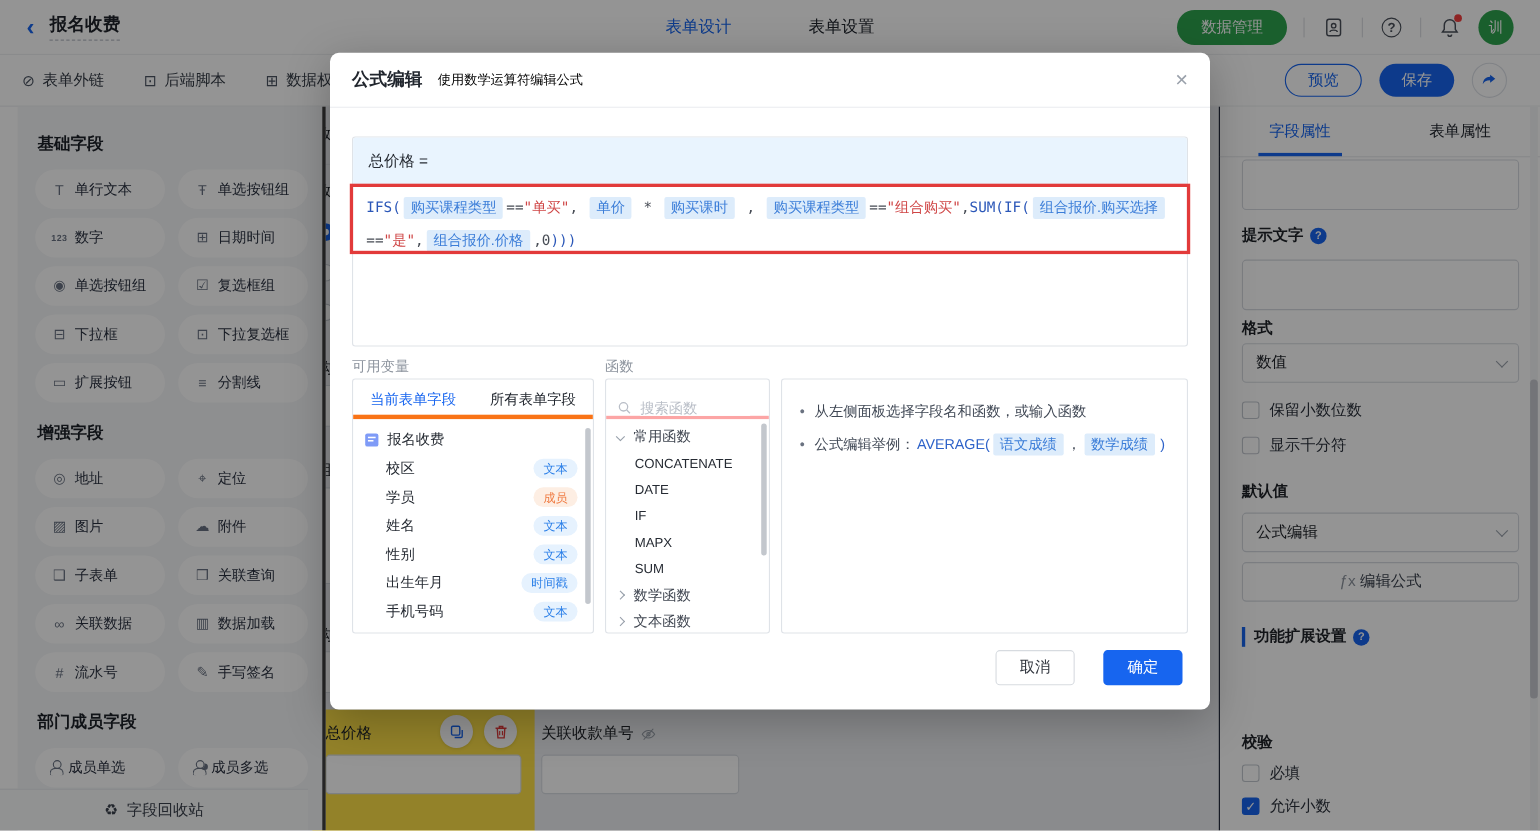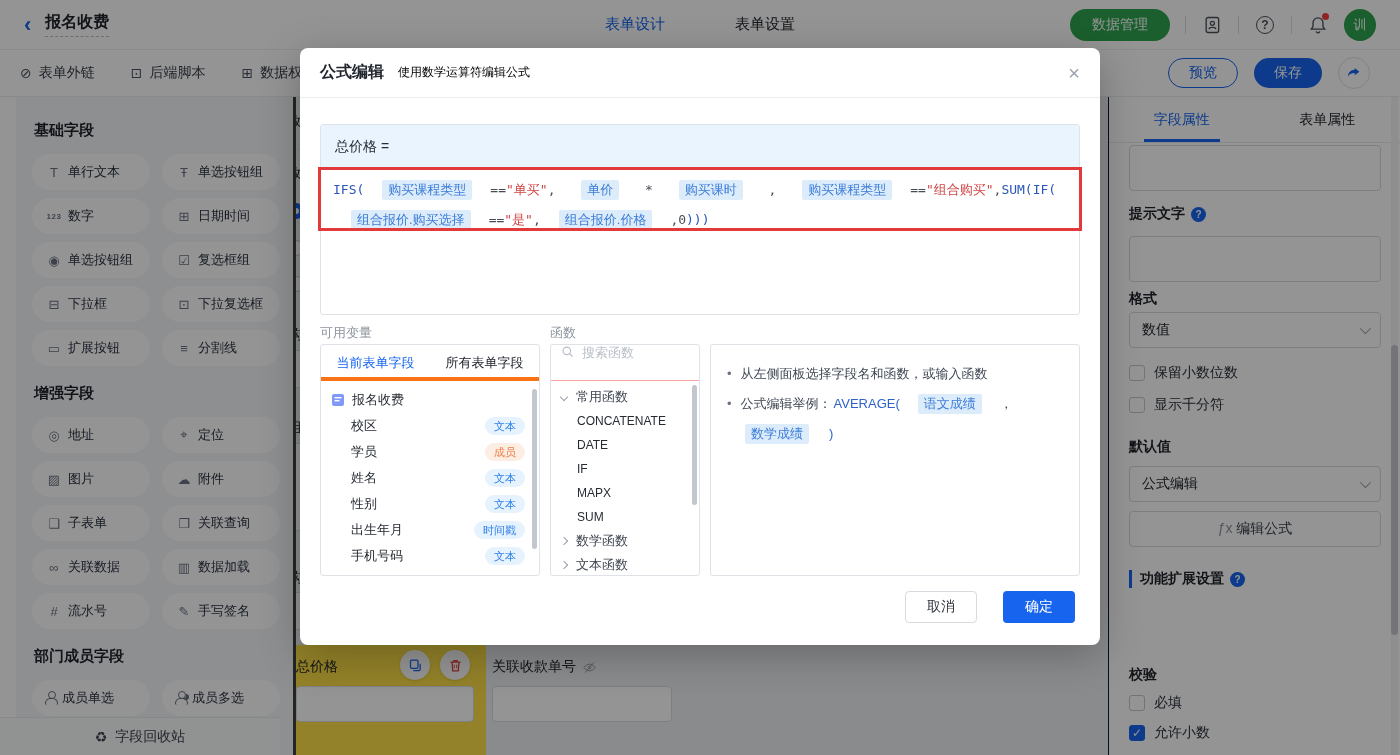--- a/index.html
+++ b/index.html
@@ -81,39 +81,39 @@
   .md-sub{font-size:12px;color:#000000;margin-left:14px}
   .md-close{margin-left:auto;font-size:20px;color:#9aa1ab;cursor:pointer;line-height:1}
 
   .fx-box{position:absolute;left:20px;top:76px;width:760px;height:191px;border:1px solid #dfe3e8;border-radius:3px}
   .fx-head{height:43px;background:#e9f4fe;display:flex;align-items:center;padding:0 14px;font-size:14px;color:#262b33;border-radius:3px 3px 0 0}
   .fx-body{padding:7px 12px;font-family:"DejaVu Sans Mono",monospace;font-size:13px;line-height:30px;word-break:break-all}
   .fx-red{position:absolute;left:-3px;right:-3px;top:42px;height:64px;border:3px solid #e23a3a;pointer-events:none}
   .tk-fn{color:#2b57b8}
   .tk-op{color:#474c55}
   .tk-str{color:#cf4545}
-  .tk-chip{display:inline-block;background:#ddecfb;color:#3b7dd8;border-radius:2px;padding:0 6px;margin:0 18px;line-height:20px;font-family:"Liberation Sans","DejaVu Sans",sans-serif}
+  .tk-chip{display:inline-block;background:#ddecfb;color:#3b7dd8;border-radius:2px;padding:0 6px;margin:0 3px;line-height:20px;font-family:"Liberation Sans","DejaVu Sans",sans-serif}
 
   .sec-label{position:absolute;font-size:13px;color:#8d949e}
   .panel-box{position:absolute;top:296px;height:232px;border:1px solid #dfe3e8;border-radius:3px;overflow:hidden}
   .vp{left:20px;width:220px}
   .fp{left:250px;width:150px}
   .hp{left:410px;width:370px;padding:14px 16px}
 
   .vp-tabs{height:36px;border-bottom:4px solid #f97316;display:flex}
   .vp-tab{flex:1;text-align:center;line-height:35px;font-size:13px;color:#21262e;cursor:pointer}
   .vp-tab.active{color:#1765ef}
   .vp-root{display:flex;align-items:center;gap:7px;height:26px;padding:0 10px;font-size:13px;color:#262b33;margin-top:6px}
   .vp-row{display:flex;align-items:center;height:26px;padding:0 14px 0 30px;font-size:13px;color:#262b33;cursor:pointer}
   .vp-badge{margin-left:auto;font-size:11px;border-radius:9px;padding:1.5px 9px}
   .vp-badge.blue{color:#2b7fe8;background:#e6f2fe}
   .vp-badge.orange{color:#ef7a41;background:#fdeee3}
   .inner-thumb{position:absolute;right:2px;width:5px;border-radius:3px;background:#c3c7cd}
 
-  .fp-search{height:36px;border-bottom:1px solid #fca5a5;display:flex;align-items:flex-start;gap:7px;padding:0 10px}
+  .fp-search{height:36px;border-bottom:3px solid #fca5a5;display:flex;align-items:flex-end;gap:7px;padding:0 10px}
   .fp-search input{border:none;outline:none;width:100px;font-size:13px;color:#30353d;font-family:inherit}
   .fp-search input::placeholder{color:#b9bec7}
   .fn-group{display:flex;align-items:center;height:24px;padding:0 8px;font-size:13px;color:#3f4550;cursor:pointer}
   .fn-chev{display:inline-block;width:6px;height:6px;border-right:1.4px solid #98a0ab;border-bottom:1.4px solid #98a0ab;margin:0 9px 0 2px;transform:rotate(45deg)}
   .fn-chev.closed{transform:rotate(-45deg)}
   .fn-item{height:24px;line-height:24px;padding-left:26px;font-size:12px;color:#262b33;cursor:pointer}
 
   .hp ul{list-style:none}
   .hp li{font-size:13px;color:#3f4754;line-height:30px;display:flex;align-items:center;flex-wrap:wrap}
   .hp li::before{content:"•";color:#6a7280;margin-right:9px}

